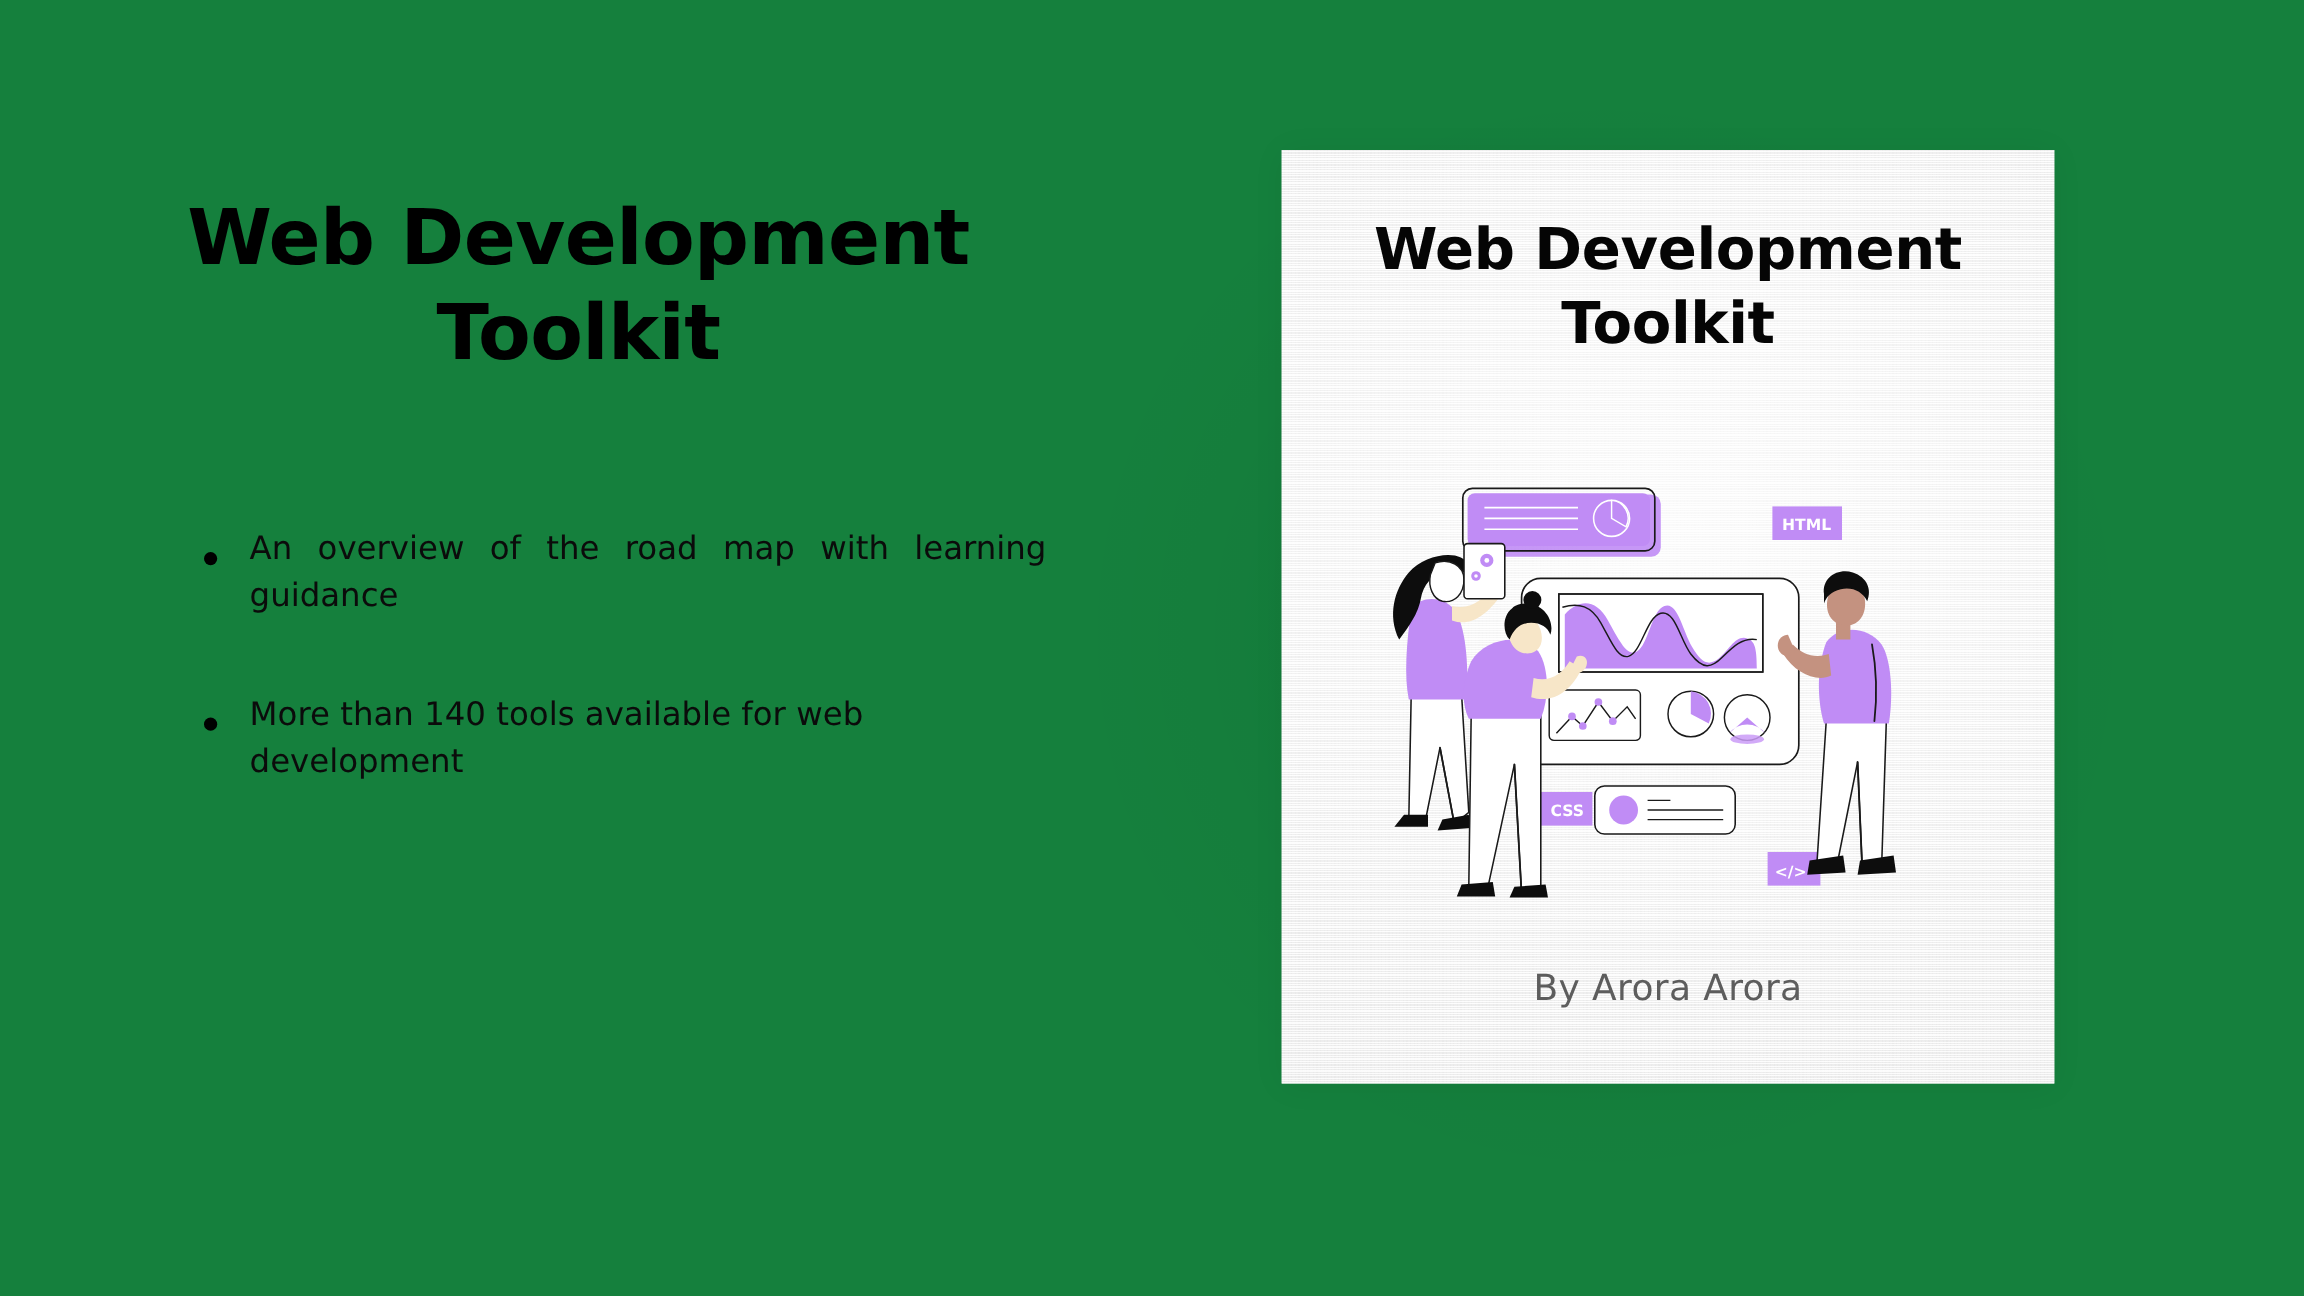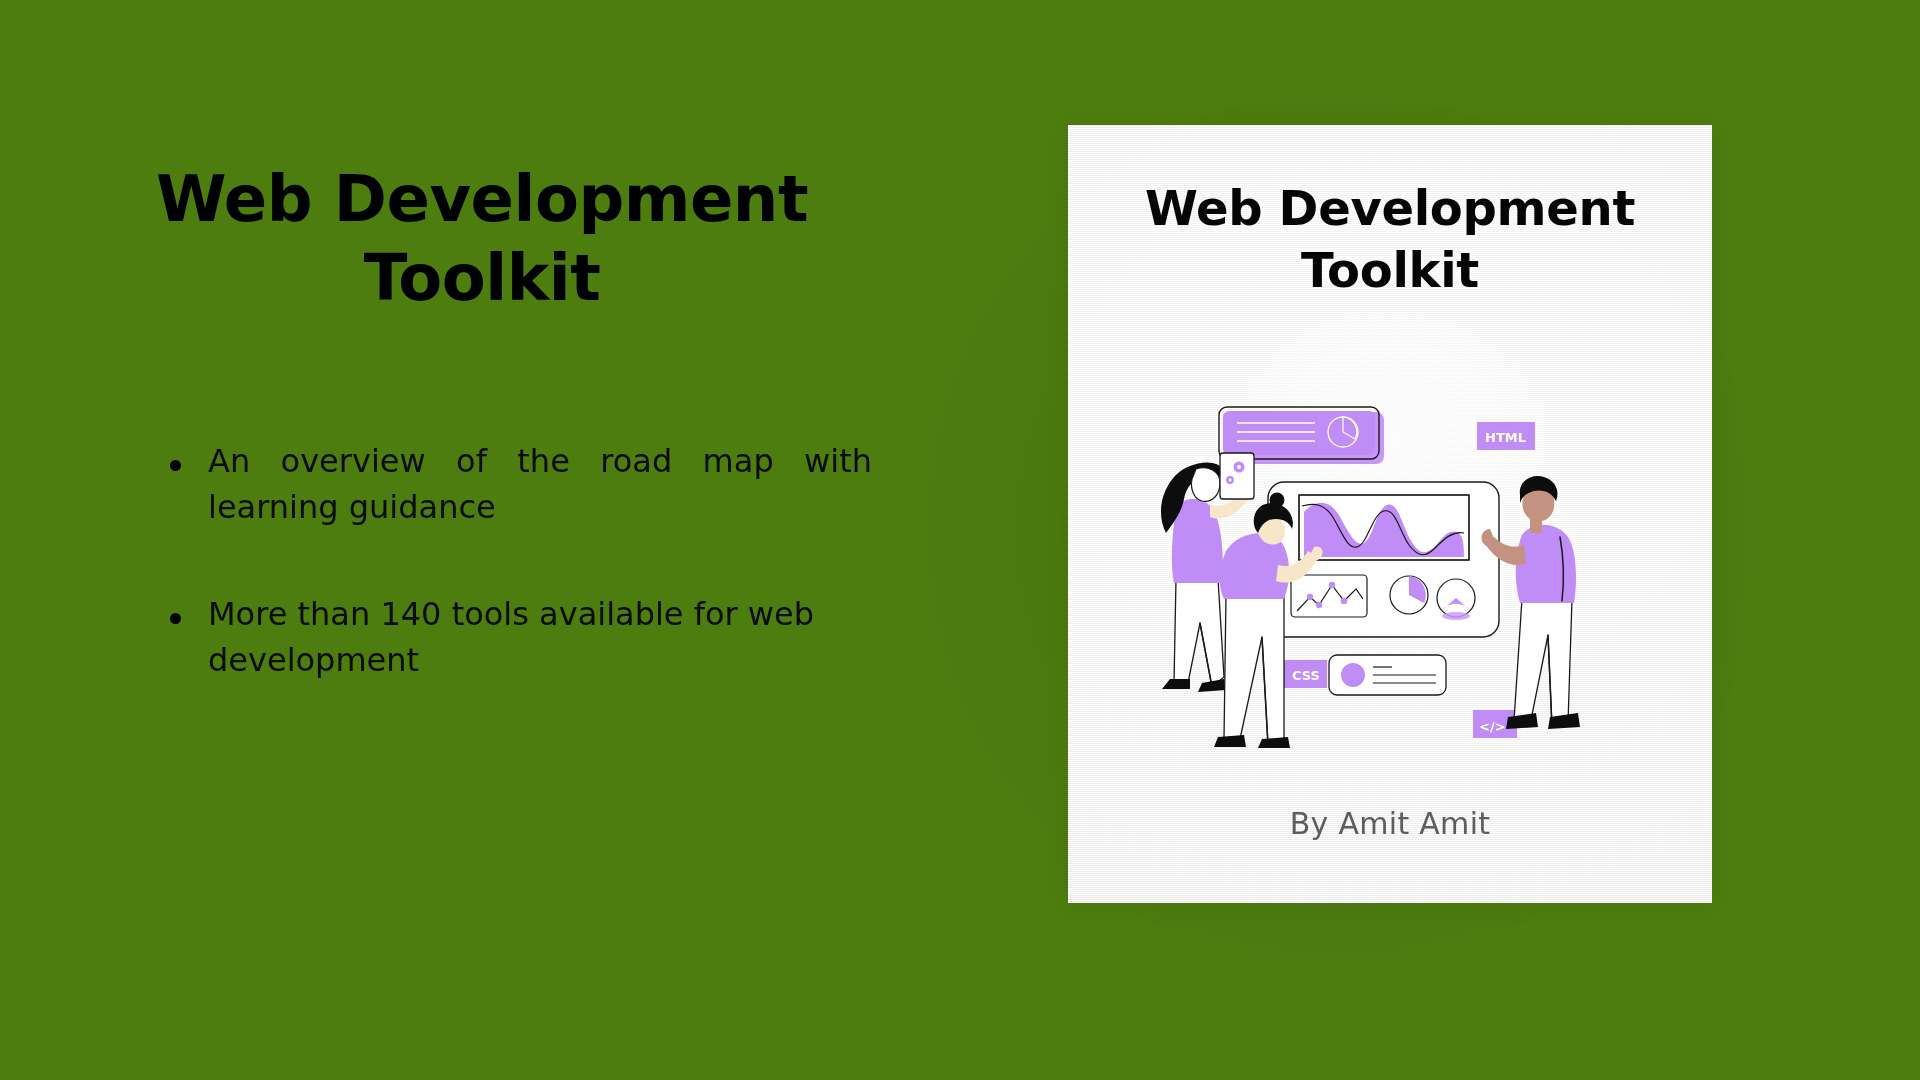--- a/index.html
+++ b/index.html
@@ -14,21 +14,21 @@
   body {
     font-family: "Liberation Sans", sans-serif;
     background: #ffffff;
     position: relative;
   }
 
   
   .slide {
     position: absolute;
     inset: 0;
-    background: #4d7c0f;
+    background: #15803d;
   }
 
   
   .cover-glow {
     position: absolute;
     left: 880px;
     top: -40px;
     width: 1040px;
     height: 1140px;
     background:
@@ -69,21 +69,21 @@
     top: 438px;
     width: 712px;
     list-style: none;
   }
 
   .bullet-item {
     position: relative;
     padding-left: 48px;
     margin-bottom: 60px;
     font-family: "DejaVu Sans", sans-serif;
-    font-size: 32px;
+    font-size: 27px;
     line-height: 1.45;
     color: #0b0b0b;
     font-weight: 400;
   }
   .bullet-item:last-child { margin-bottom: 0; }
 
   .bullet-item.justify { text-align: justify; }
   .bullet-item.justify > .bullet-text { display: block; }
 
   .bullet-dot {
@@ -358,18 +358,18 @@
             <path d="M380 108 C376 120 380 132 392 134 C404 136 412 126 410 112 C408 100 392 96 380 108 Z" class="sk2"></path>
 
             <path d="M376 108 C374 94 388 86 400 90 C412 94 416 104 412 114 C408 106 400 102 390 104 C382 106 378 110 376 116 Z" class="bk"></path>
 
             <path d="M380 158 C368 162 358 158 350 150 L342 158 C352 174 370 182 382 176 Z" class="sk2"></path>
             <path d="M346 142 C340 142 336 148 338 154 C340 160 348 162 352 156 Z" class="sk2"></path>
           </g>
         </svg>
       </div>
 
-      <div class="cover-byline">By Amit Amit</div>
+      <div class="cover-byline">By Arora Arora</div>
 
     </div>
   </div>
 
 </div>
 
 </body></html>

